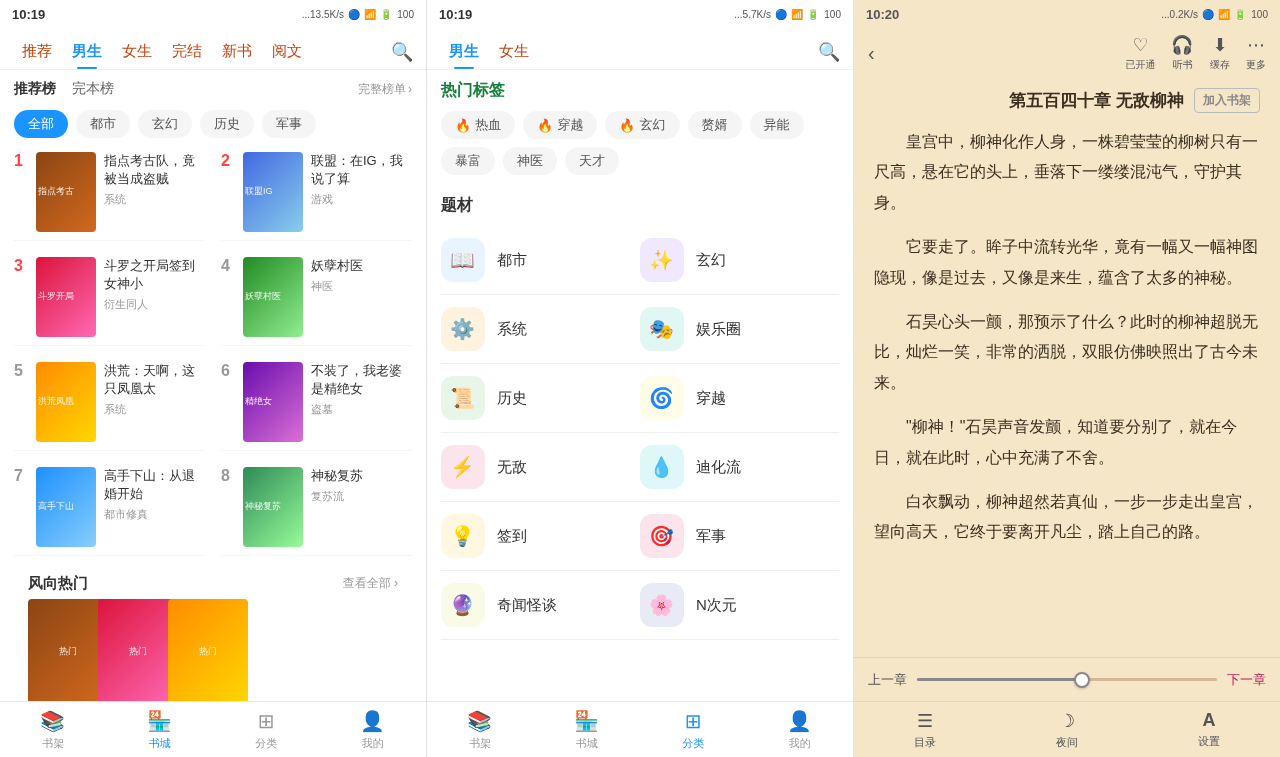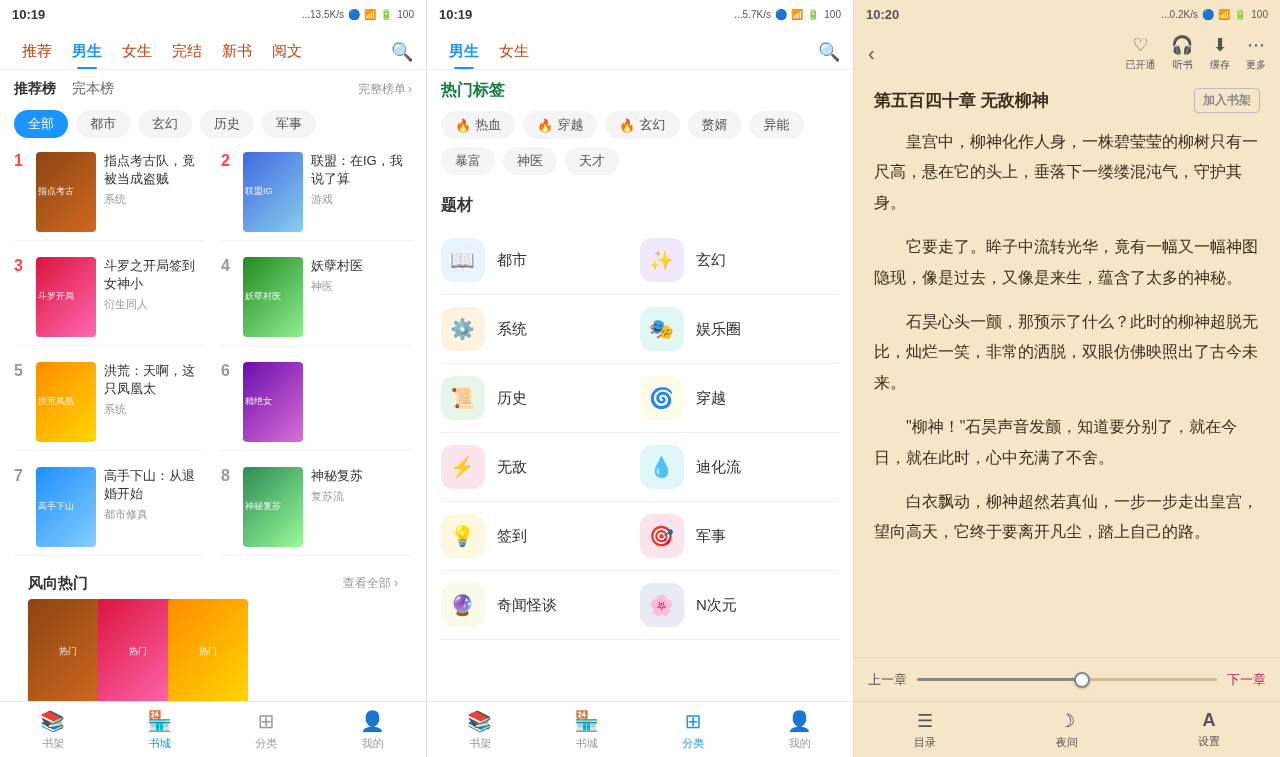--- a/index.html
+++ b/index.html
@@ -152,21 +152,21 @@
     .p3-tool {
       display: flex; flex-direction: column; align-items: center; gap: 2px;
       cursor: pointer;
     }
     .p3-tool-icon { font-size: 18px; color: #555; }
     .p3-tool-label { font-size: 10px; color: #555; }
 
     .p3-chapter-title {
       text-align: center; padding: 10px 20px 4px;
       font-size: 17px; font-weight: 600; color: #3a2e1e;
-      display: flex; align-items: center; justify-content: space-between; gap: 10px;
+      display: flex; align-items: center; justify-content: flex-end; gap: 10px;
     }
     .p3-add-shelf {
       font-size: 12px; color: #888; border: 1px solid #bbb;
       padding: 3px 8px; border-radius: 4px; cursor: pointer; white-space: nowrap;
     }
 
     .p3-content {
       flex: 1; overflow-y: auto; padding: 10px 20px;
       font-size: 16px; line-height: 1.9; color: #3a2e1e;
     }
@@ -318,20 +318,24 @@
         <div class="book-info">
           <div class="book-title">洪荒：天啊，这只凤凰太</div>
           <div class="book-tag">系统</div>
         </div>
       </div>
       <div class="book-item">
         <span class="book-rank normal">6</span>
         <div class="book-cover-placeholder cover6">
           <span class="cover-text">精绝女</span>
         </div>
+        <div class="book-info">
+          <div class="book-title">不装了，我老婆是精绝女</div>
+          <div class="book-tag">盗墓</div>
+        </div>
       </div>
     </div>
 
     <div class="book-row">
       <div class="book-item">
         <span class="book-rank normal">7</span>
         <div class="book-cover-placeholder cover7">
           <span class="cover-text">高手下山</span>
         </div>
         <div class="book-info">

